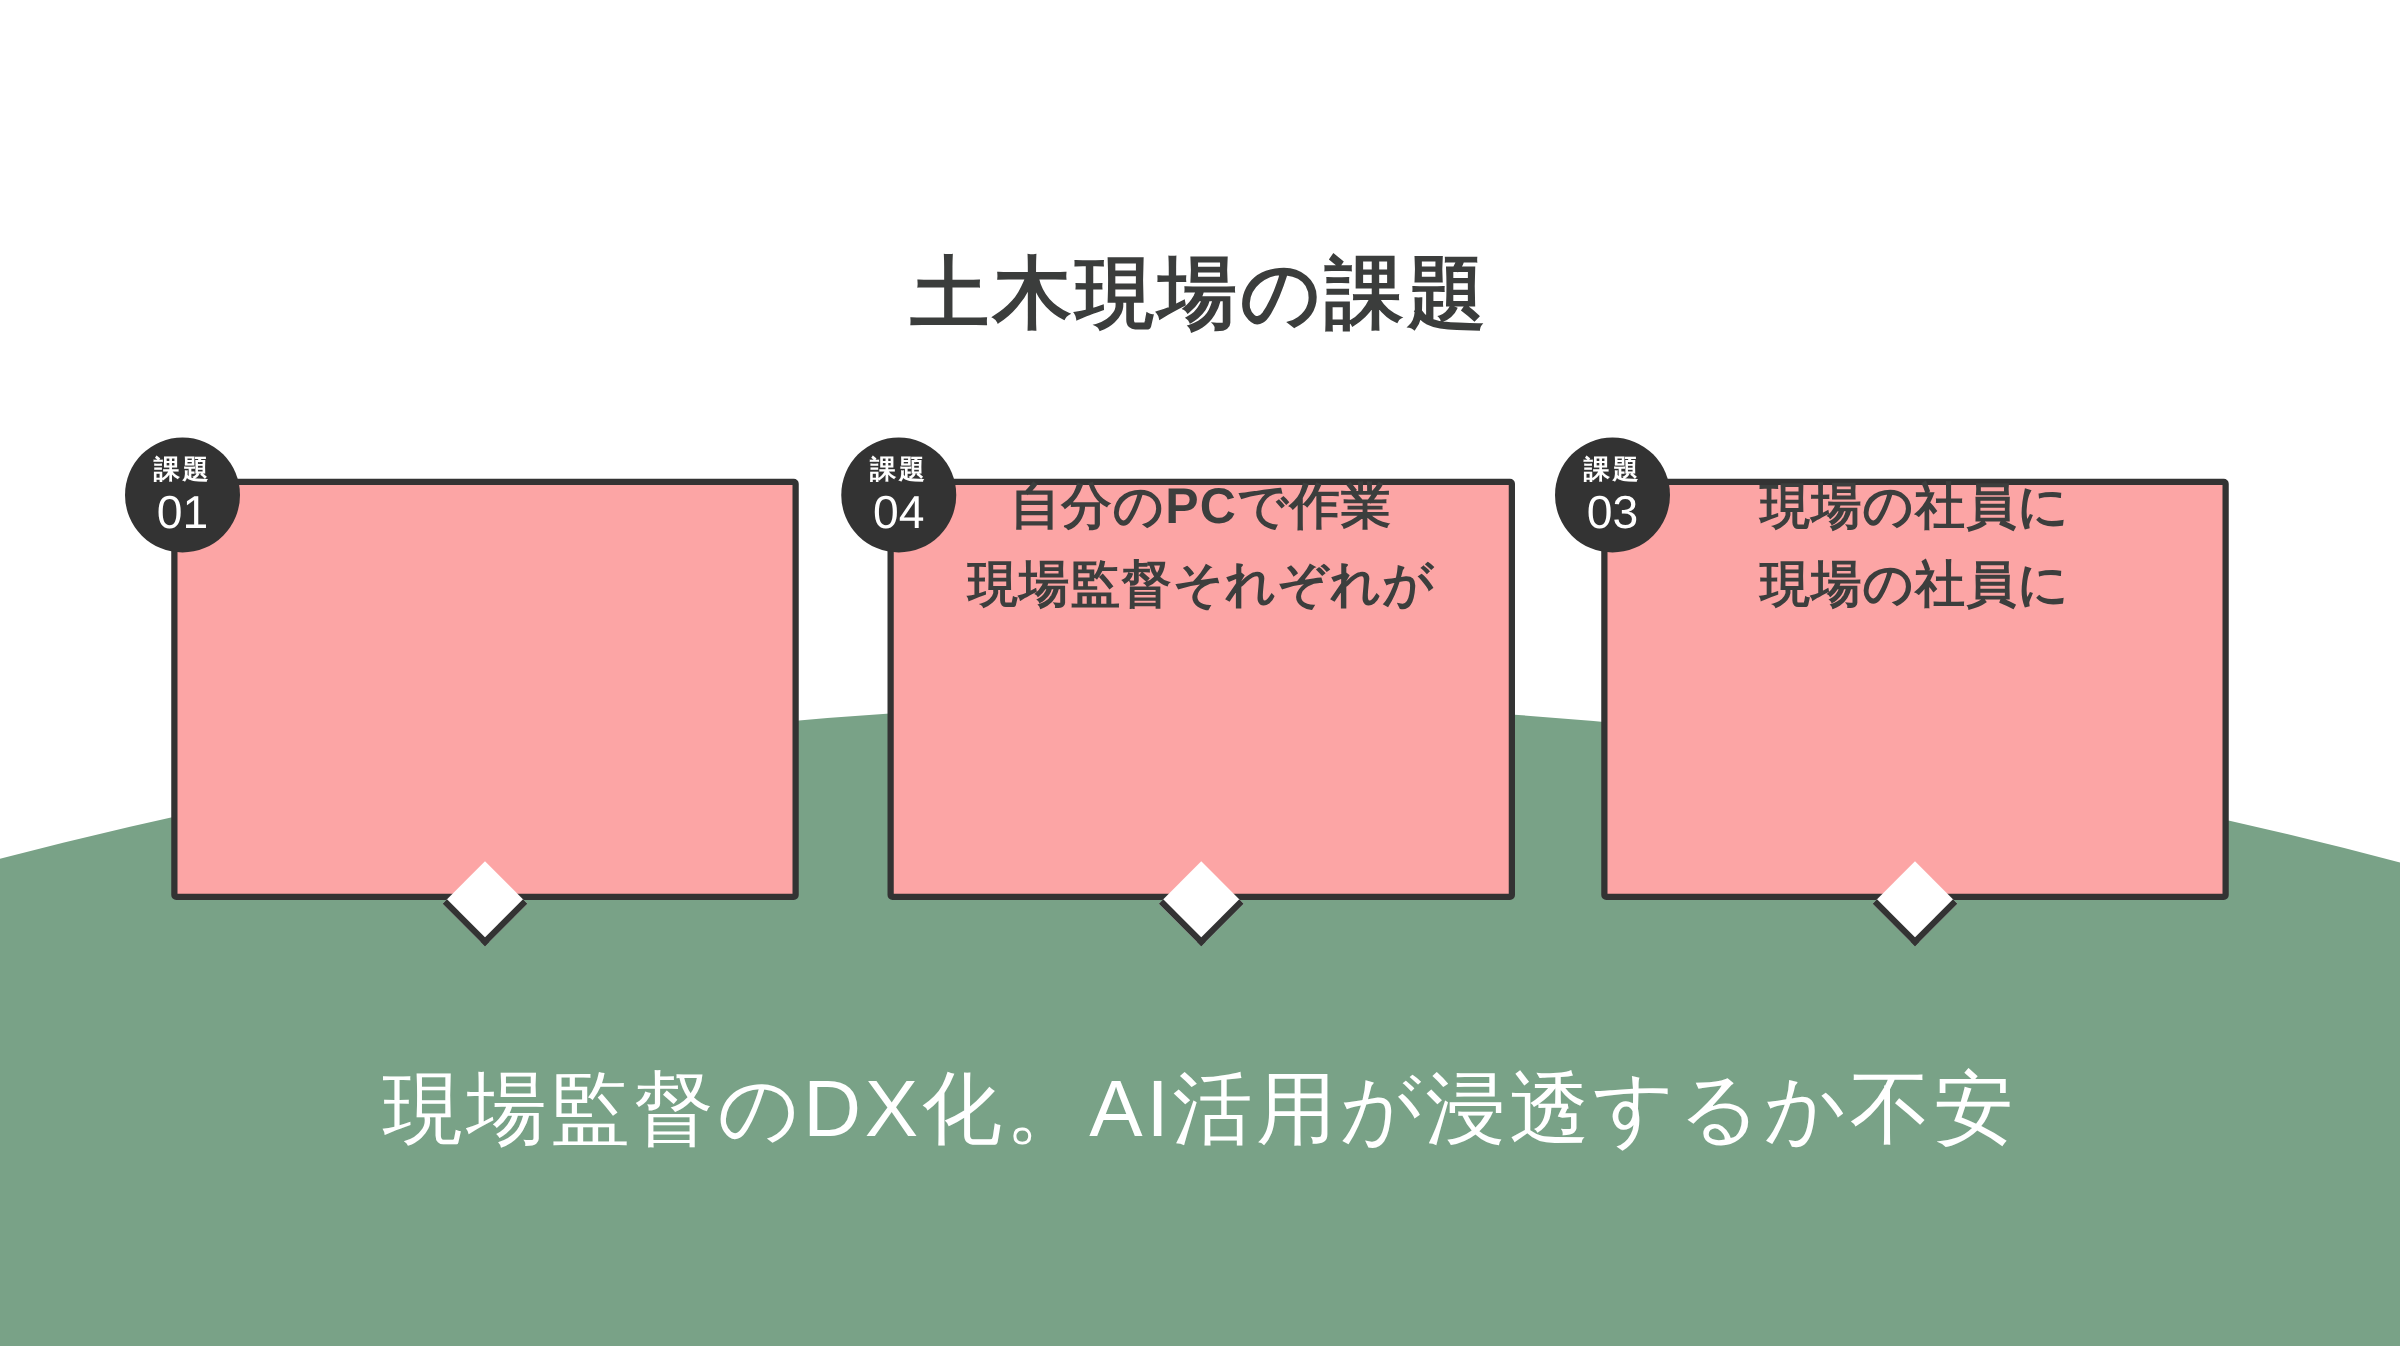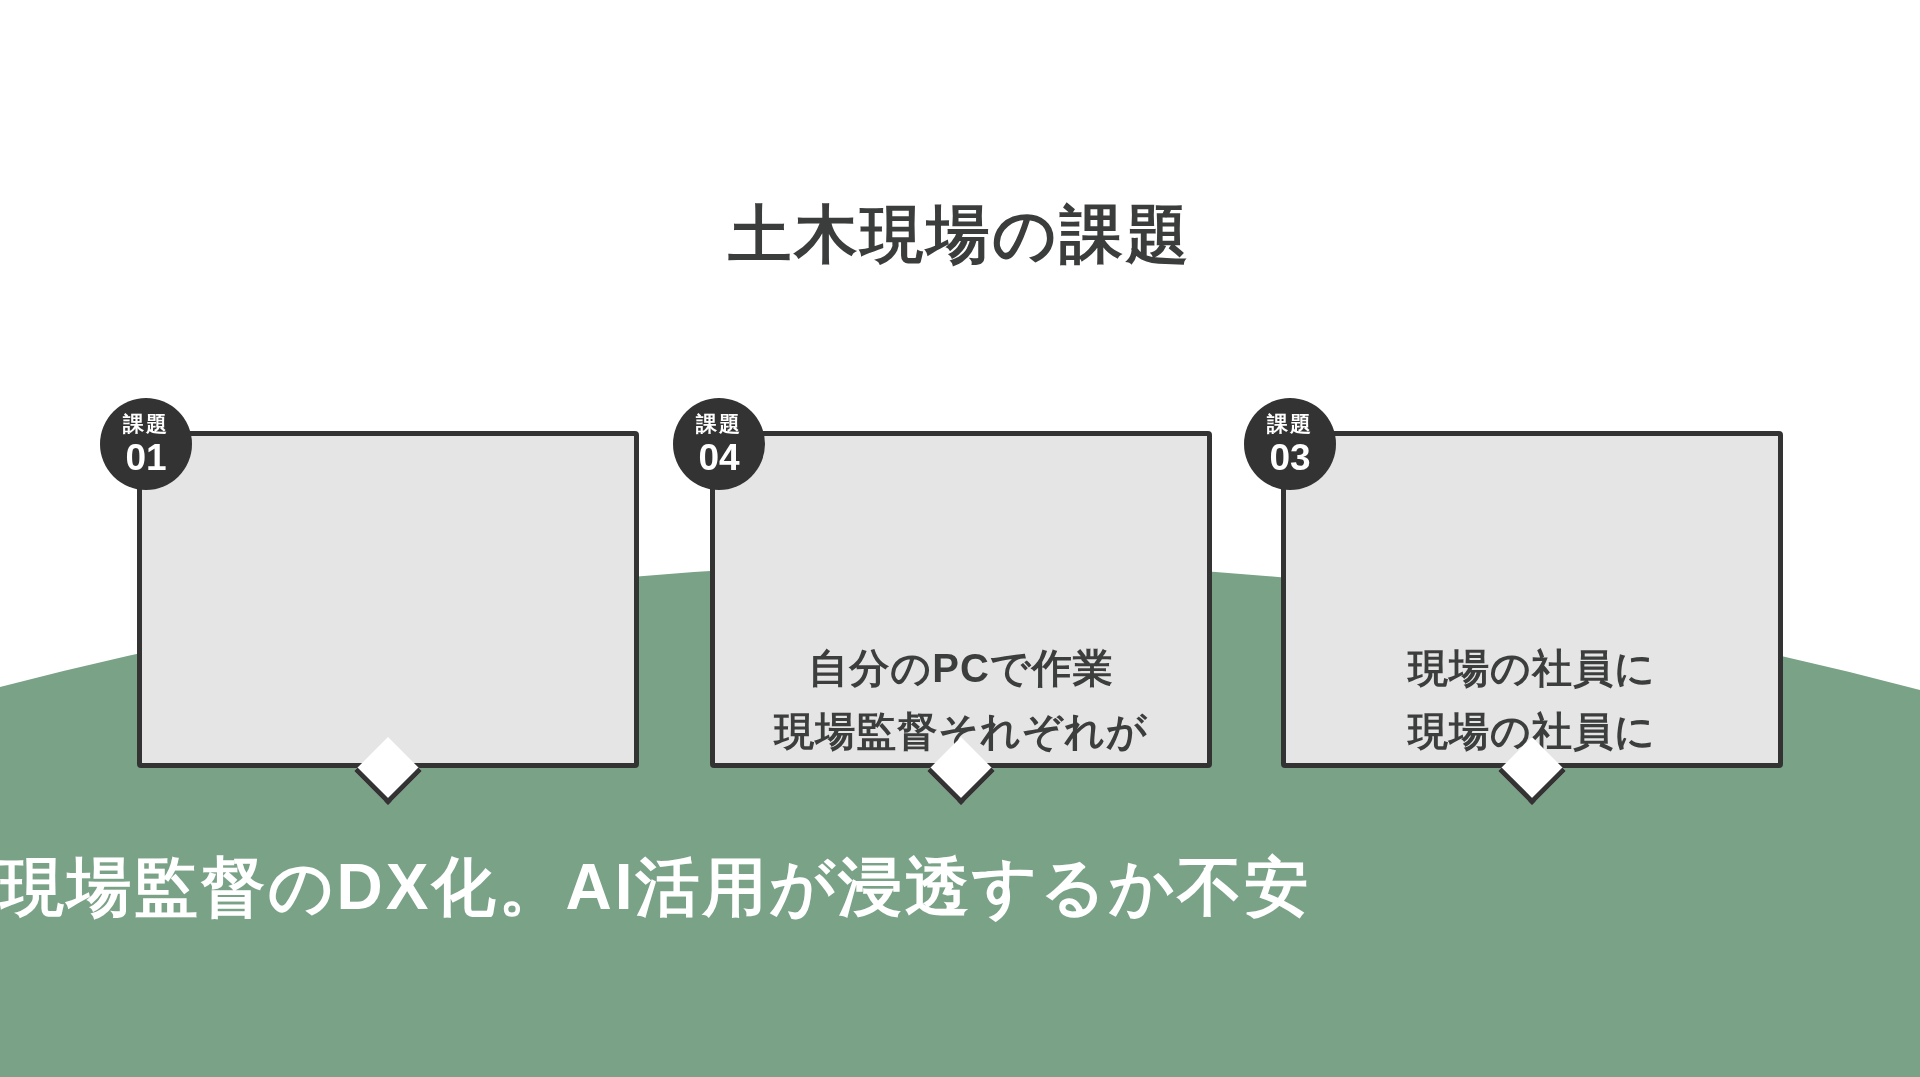--- a/index.html
+++ b/index.html
@@ -37,28 +37,27 @@
     letter-spacing: 3px;
     z-index: 2;
   }
 
   
   .card {
     position: absolute;
     top: 383px;
     width: 502px;
     height: 337px;
-    background: #e5e5e5;
+    background: #fca5a5;
     border: 5px solid #333333;
     border-radius: 4px;
     display: flex;
-    align-items: flex-end;
+    align-items: flex-start;
     justify-content: center;
     z-index: 2;
-    margin-top: 48px;
   }
   .card-1 { left: 137px; }
   .card-2 { left: 710px; }
   .card-3 { left: 1281px; }
 
   .card-text {
     text-align: center;
     font-size: 40px;
     font-weight: 700;
     color: #3c3e3d;
@@ -98,34 +97,34 @@
     z-index: 3;
   }
   .badge-label {
     font-size: 21px;
     font-weight: 700;
     letter-spacing: 2px;
     line-height: 1;
   }
   .badge-number {
     font-size: 37px;
-    font-weight: 700;
+    font-weight: 400;
     line-height: 1;
     margin-top: 5px;
   }
 
   
   .banner-text {
     position: absolute;
     top: 844px;
     left: 0;
     width: 100%;
-    text-align: left;
+    text-align: center;
     font-size: 64px;
-    font-weight: 700;
+    font-weight: 400;
     color: #ffffff;
     letter-spacing: 3px;
     z-index: 2;
   }
 </style>
 </head>
 <body>
 
 <div class="slide">
 

